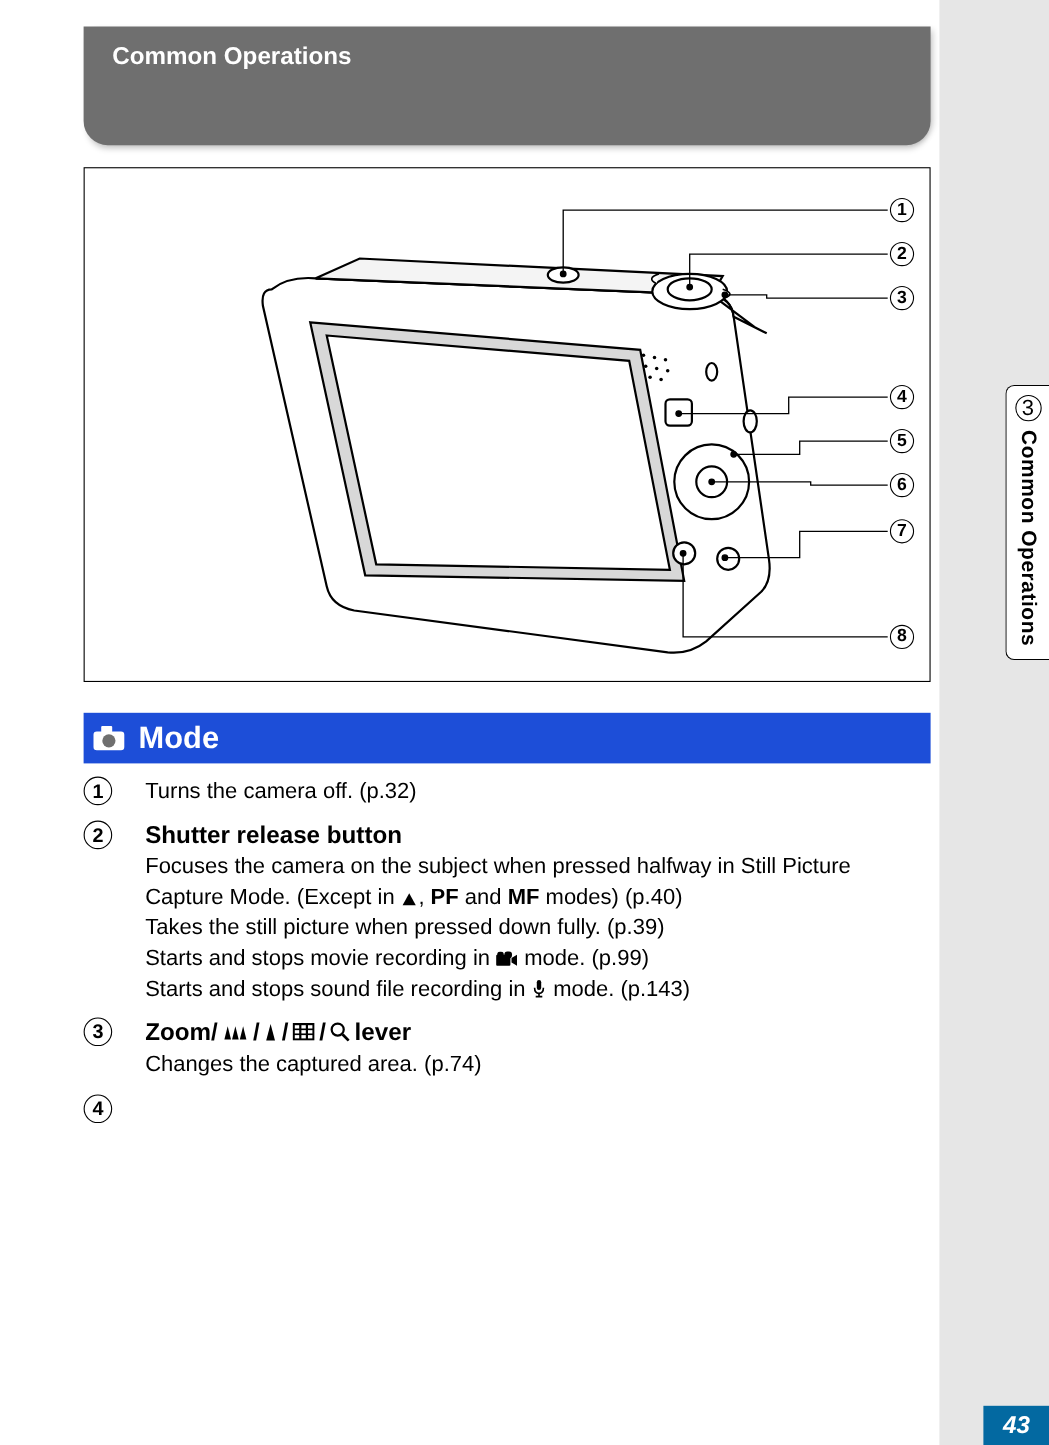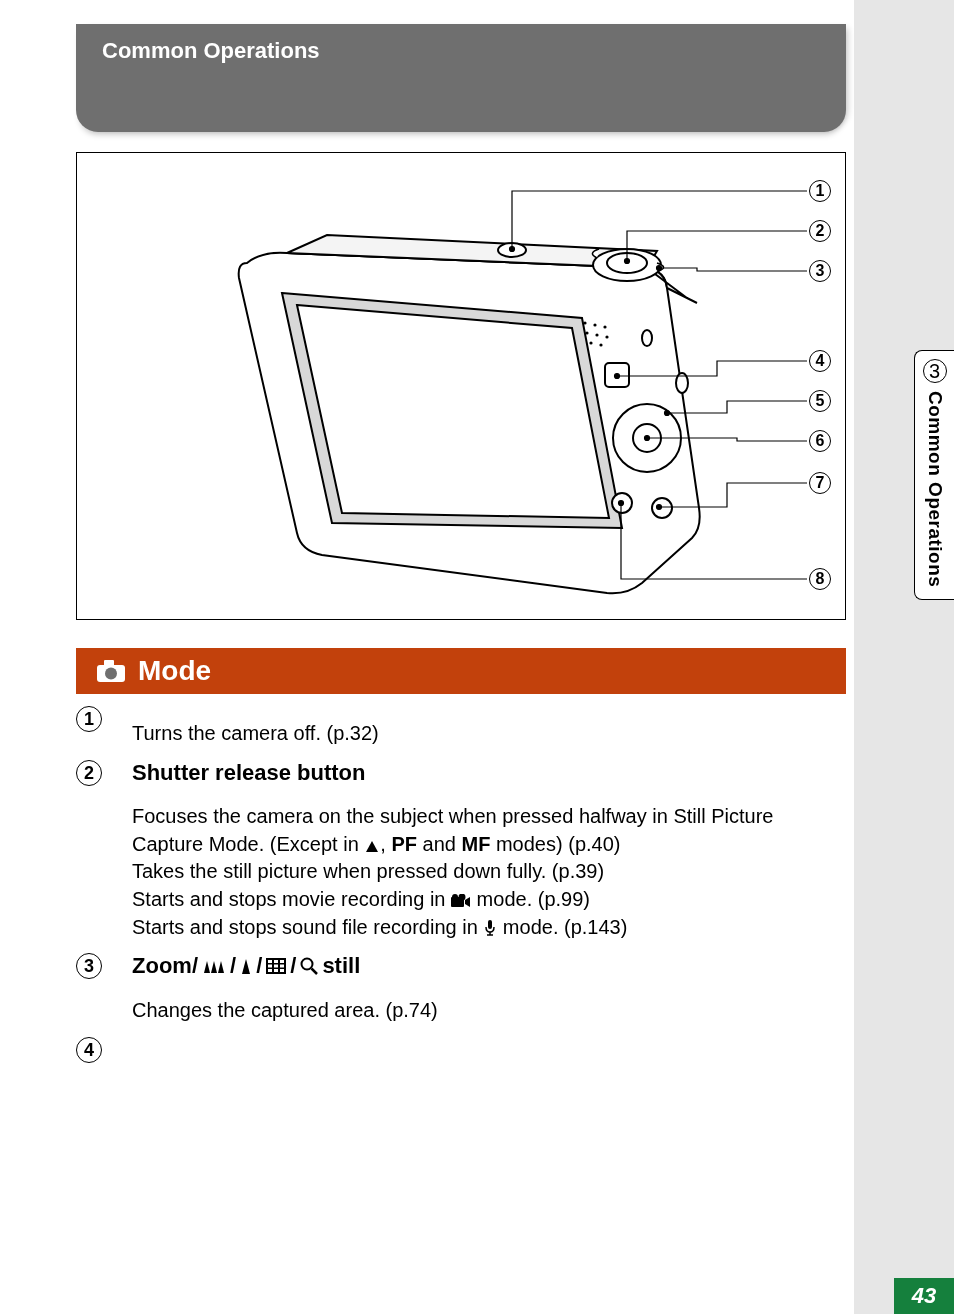--- a/index.html
+++ b/index.html
@@ -5,43 +5,43 @@
   * { box-sizing: border-box; margin: 0; padding: 0; }
   html, body { width: 954px; height: 1314px; font-family: Arial, Helvetica, sans-serif; background: #fff; }
   .page { position: relative; width: 954px; height: 1314px; background: #fff; }
 
   
   .side-col { position: absolute; right: 0; top: 0; width: 100px; height: 1314px; background: #e6e6e6; }
   .side-tab { position: absolute; right: 0; top: 350px; width: 40px; background: #fff; border: 1px solid #000; border-right: none; border-radius: 8px 0 0 8px; padding: 8px 4px 12px 4px; display: flex; flex-direction: column; align-items: center; gap: 8px; }
   .side-tab .chapter-num { font-size: 20px; font-weight: normal; border: 1.5px solid #000; border-radius: 50%; width: 24px; height: 24px; line-height: 22px; text-align: center; }
   .side-tab .vtext { writing-mode: vertical-rl; text-orientation: mixed; font-weight: bold; font-size: 19px; letter-spacing: 0.5px; }
 
-  .page-num-box { position: absolute; right: 0; bottom: 0; width: 60px; height: 36px; background: #15803d; color: #fff; font-weight: bold; font-style: italic; font-size: 22px; display: flex; align-items: center; justify-content: center; }
+  .page-num-box { position: absolute; right: 0; bottom: 0; width: 60px; height: 36px; background: #0369a1; color: #fff; font-weight: bold; font-style: italic; font-size: 22px; display: flex; align-items: center; justify-content: center; }
 
   
   .title-banner { position: absolute; left: 76px; top: 24px; width: 770px; height: 108px; background: #6f6f6f; border-radius: 0 0 22px 22px; padding: 14px 24px 0 26px; box-shadow: 0 6px 6px -4px rgba(0,0,0,0.25), 6px 0 6px -4px rgba(0,0,0,0.2); }
   .subtitle { color: #fff; font-size: 22px; font-weight: bold; }
   .title { color: #fff; font-size: 33px; font-weight: bold; margin-top: 6px; }
 
   
   .diagram { position: absolute; left: 76px; top: 152px; width: 770px; height: 468px; border: 1.2px solid #000; background: #fff; }
   .callout { position: absolute; right: 14px; font-size: 16px; font-weight: bold; border: 1.4px solid #000; border-radius: 50%; width: 22px; height: 22px; line-height: 19px; text-align: center; background:#fff; }
 
   
-  .mode-bar { position: absolute; left: 76px; top: 648px; width: 770px; height: 46px; background: #c2410c; color: #fff; display: flex; align-items: center; padding-left: 20px; gap: 12px; }
+  .mode-bar { position: absolute; left: 76px; top: 648px; width: 770px; height: 46px; background: #1d4ed8; color: #fff; display: flex; align-items: center; padding-left: 8px; gap: 12px; }
   .mode-bar .label { font-size: 28px; font-weight: bold; }
   .cam-icon-box { width: 30px; height: 24px; }
 
   
   .func-list { position: absolute; left: 76px; top: 704px; width: 770px; }
   .func-item { display: flex; align-items: flex-start; margin-bottom: 10px; }
   .circle-num { flex: 0 0 auto; width: 26px; height: 26px; border: 1.5px solid #000; border-radius: 50%; font-size: 18px; font-weight: bold; text-align: center; line-height: 24px; margin-right: 30px; margin-top: 2px; }
   .func-body { flex: 1; }
   .func-title { font-size: 22px; font-weight: bold; line-height: 1.35; display: flex; align-items: center; flex-wrap: wrap; gap: 4px; }
-  .func-desc { font-size: 20px; line-height: 1.38; margin-top: 16px; }
+  .func-desc { font-size: 20px; line-height: 1.38; margin-top: 2px; }
   .inline-icon { display: inline-flex; align-items: center; vertical-align: middle; }
   .b { font-weight: bold; }
 
   svg { display: block; }
 </style>
 </head>
 <body>
 <div class="page">
 
 <div class="side-col">
@@ -227,21 +227,21 @@
                 </g>
               </svg>
             </span>
         <span>/</span>
         <span class="inline-icon">
               <svg width="18" height="18" viewBox="0 0 18 18">
                 <circle cx="7" cy="7" r="5.5" stroke="#000" stroke-width="2" fill="none"></circle>
                 <line x1="11.5" y1="11.5" x2="17" y2="17" stroke="#000" stroke-width="2.5"></line>
               </svg>
             </span>
-        <span> still</span>
+        <span> lever</span>
       </div>
       <div class="func-desc">
         <span>Changes the captured area. </span><span>(p.74)</span>
       </div>
     </div>
   </div>
 
   <div class="func-item">
     <div class="circle-num">4</div>
     <div class="func-body">

